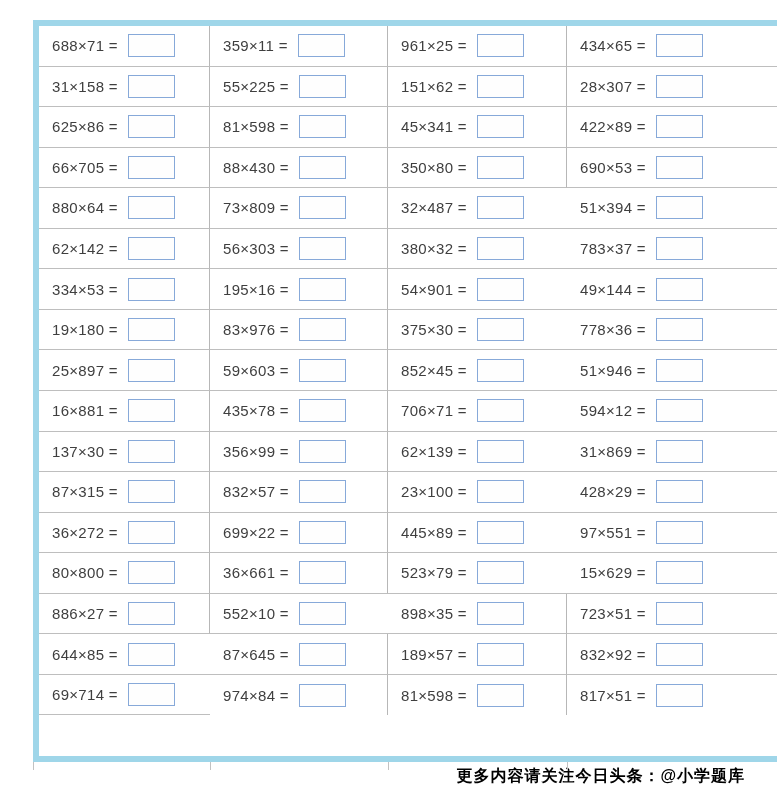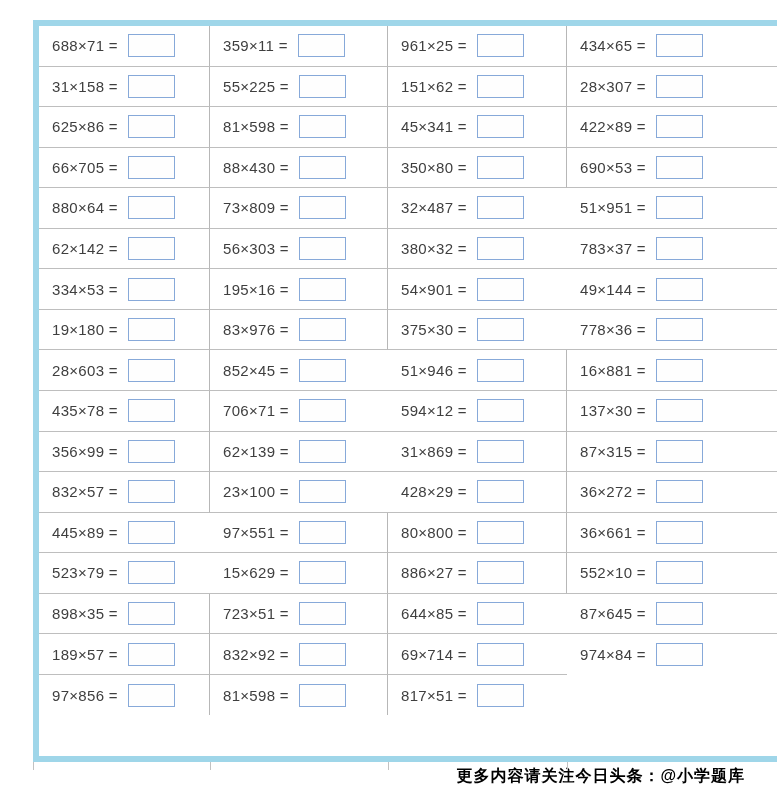--- a/index.html
+++ b/index.html
@@ -134,21 +134,21 @@
     </div>
     <div class="cell">
       <span class="expr">73×809 =</span>
       <span class="answer-box"></span>
     </div>
     <div class="cell no-right">
       <span class="expr">32×487 =</span>
       <span class="answer-box"></span>
     </div>
     <div class="cell">
-      <span class="expr">51×951 =</span>
+      <span class="expr">51×394 =</span>
       <span class="answer-box"></span>
     </div>
     <div class="cell">
       <span class="expr">62×142 =</span>
       <span class="answer-box"></span>
     </div>
     <div class="cell">
       <span class="expr">56×303 =</span>
       <span class="answer-box"></span>
     </div>
@@ -186,21 +186,25 @@
     </div>
     <div class="cell no-right">
       <span class="expr">375×30 =</span>
       <span class="answer-box"></span>
     </div>
     <div class="cell">
       <span class="expr">778×36 =</span>
       <span class="answer-box"></span>
     </div>
     <div class="cell">
-      <span class="expr">28×603 =</span>
+      <span class="expr">25×897 =</span>
+      <span class="answer-box"></span>
+    </div>
+    <div class="cell">
+      <span class="expr">59×603 =</span>
       <span class="answer-box"></span>
     </div>
     <div class="cell no-right">
       <span class="expr">852×45 =</span>
       <span class="answer-box"></span>
     </div>
     <div class="cell">
       <span class="expr">51×946 =</span>
       <span class="answer-box"></span>
     </div>
@@ -247,20 +251,24 @@
     <div class="cell no-right">
       <span class="expr">23×100 =</span>
       <span class="answer-box"></span>
     </div>
     <div class="cell">
       <span class="expr">428×29 =</span>
       <span class="answer-box"></span>
     </div>
     <div class="cell">
       <span class="expr">36×272 =</span>
+      <span class="answer-box"></span>
+    </div>
+    <div class="cell">
+      <span class="expr">699×22 =</span>
       <span class="answer-box"></span>
     </div>
     <div class="cell no-right">
       <span class="expr">445×89 =</span>
       <span class="answer-box"></span>
     </div>
     <div class="cell">
       <span class="expr">97×551 =</span>
       <span class="answer-box"></span>
     </div>
@@ -311,24 +319,20 @@
     <div class="cell">
       <span class="expr">832×92 =</span>
       <span class="answer-box"></span>
     </div>
     <div class="cell no-right">
       <span class="expr">69×714 =</span>
       <span class="answer-box"></span>
     </div>
     <div class="cell no-bottom">
       <span class="expr">974×84 =</span>
-      <span class="answer-box"></span>
-    </div>
-    <div class="cell no-bottom">
-      <span class="expr">97×856 =</span>
       <span class="answer-box"></span>
     </div>
     <div class="cell no-bottom">
       <span class="expr">81×598 =</span>
       <span class="answer-box"></span>
     </div>
     <div class="cell no-right no-bottom">
       <span class="expr">817×51 =</span>
       <span class="answer-box"></span>
     </div>

